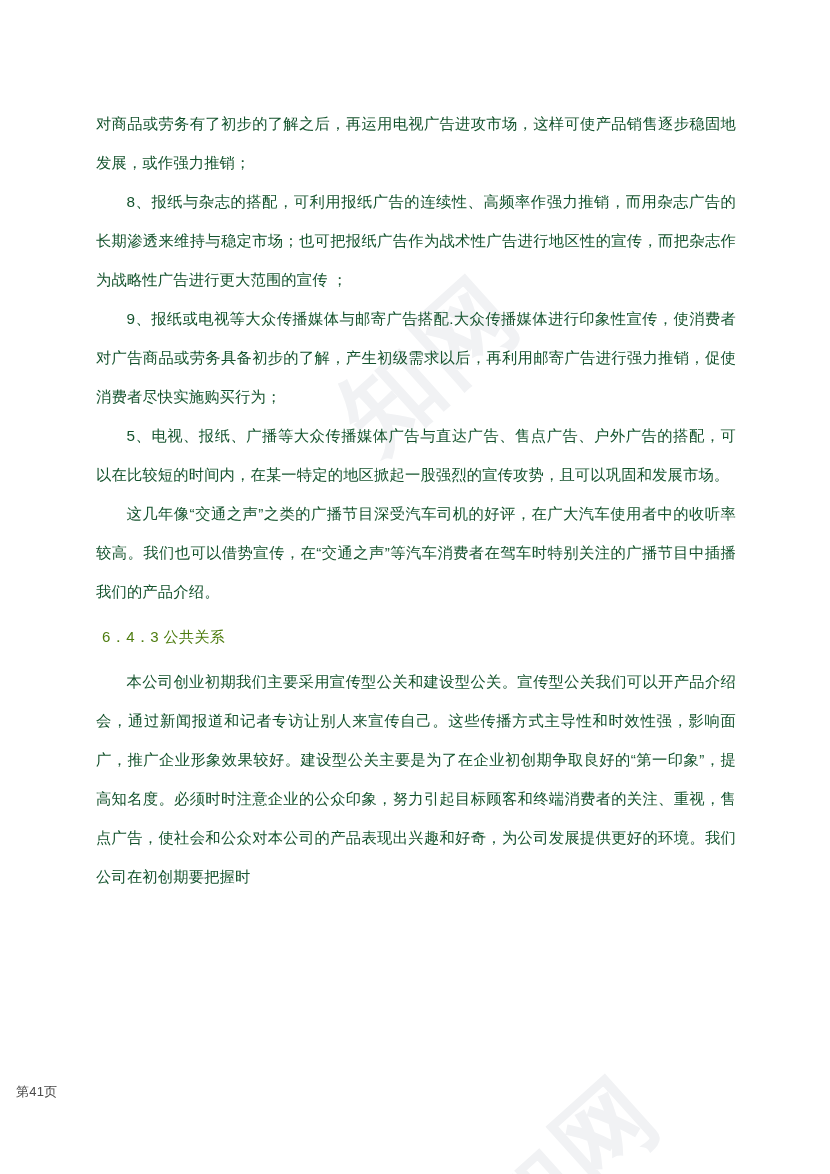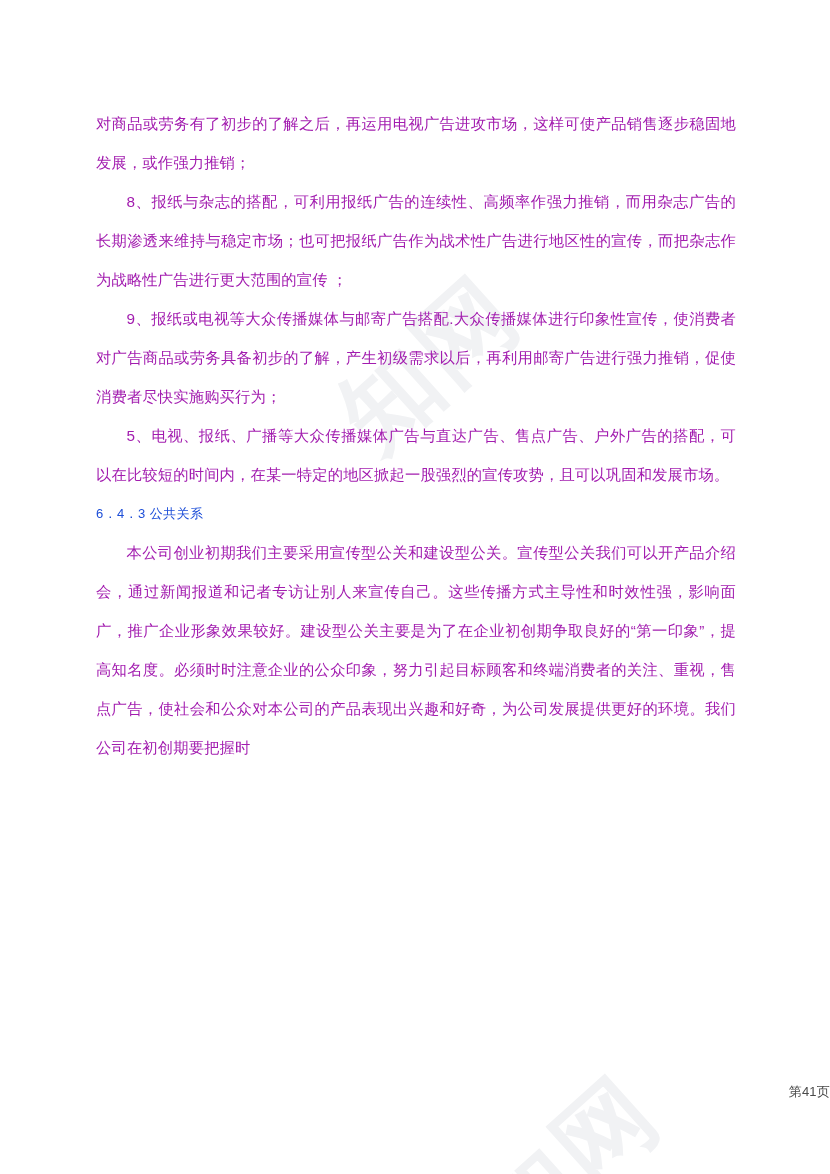--- a/index.html
+++ b/index.html
@@ -53,48 +53,48 @@
   .content {
     position: absolute;
     left: 96px;
     top: 104px;
     width: 640px;
     z-index: 2;
   }
 
   .para {
     margin: 0;
-    color: #a21caf;
+    color: #14532d;
     font-size: 15.3px;
     line-height: 39px;
     text-align: justify;
     text-justify: inter-ideograph;
     letter-spacing: 0.15px;
   }
 
   .para.indent {
     text-indent: 2em;
   }
 
   .heading {
-    margin: 0;
-    color: #1d4ed8;
-    font-size: 13px;
+    margin: 6px;
+    color: #4d7c0f;
+    font-size: 15px;
     line-height: 39px;
     font-weight: 400;
     letter-spacing: 0.4px;
   }
 
   
   .footer {
     position: absolute;
     left: 16px;
     right: 0;
     top: 1082px;
-    text-align: right;
+    text-align: left;
     z-index: 2;
   }
 
   .footer-text {
     display: inline-block;
     color: #4a4a4a;
     font-size: 13px;
     letter-spacing: 0.2px;
   }
 </style>
@@ -111,20 +111,21 @@
   <div class="content">
 
     <p class="para">对商品或劳务有了初步的了解之后，再运用电视广告进攻市场，这样可使产品销售逐步稳固地发展，或作强力推销；</p>
 
     <p class="para indent">8、报纸与杂志的搭配，可利用报纸广告的连续性、高频率作强力推销，而用杂志广告的长期渗透来维持与稳定市场；也可把报纸广告作为战术性广告进行地区性的宣传，而把杂志作为战略性广告进行更大范围的宣传 ；</p>
 
     <p class="para indent">9、报纸或电视等大众传播媒体与邮寄广告搭配.大众传播媒体进行印象性宣传，使消费者对广告商品或劳务具备初步的了解，产生初级需求以后，再利用邮寄广告进行强力推销，促使消费者尽快实施购买行为；</p>
 
     <p class="para indent">5、电视、报纸、广播等大众传播媒体广告与直达广告、售点广告、户外广告的搭配，可以在比较短的时间内，在某一特定的地区掀起一股强烈的宣传攻势，且可以巩固和发展市场。</p>
 
+    <p class="para indent">这几年像“交通之声”之类的广播节目深受汽车司机的好评，在广大汽车使用者中的收听率较高。我们也可以借势宣传，在“交通之声”等汽车消费者在驾车时特别关注的广播节目中插播我们的产品介绍。</p>
 
     <h2 class="heading">6．4．3 公共关系</h2>
 
 
     <p class="para indent">本公司创业初期我们主要采用宣传型公关和建设型公关。宣传型公关我们可以开产品介绍会，通过新闻报道和记者专访让别人来宣传自己。这些传播方式主导性和时效性强，影响面广，推广企业形象效果较好。建设型公关主要是为了在企业初创期争取良好的“第一印象”，提高知名度。必须时时注意企业的公众印象，努力引起目标顾客和终端消费者的关注、重视，售点广告，使社会和公众对本公司的产品表现出兴趣和好奇，为公司发展提供更好的环境。我们公司在初创期要把握时</p>
 
   </div>
 
   <div class="footer">
     <span class="footer-text">第41页</span>

